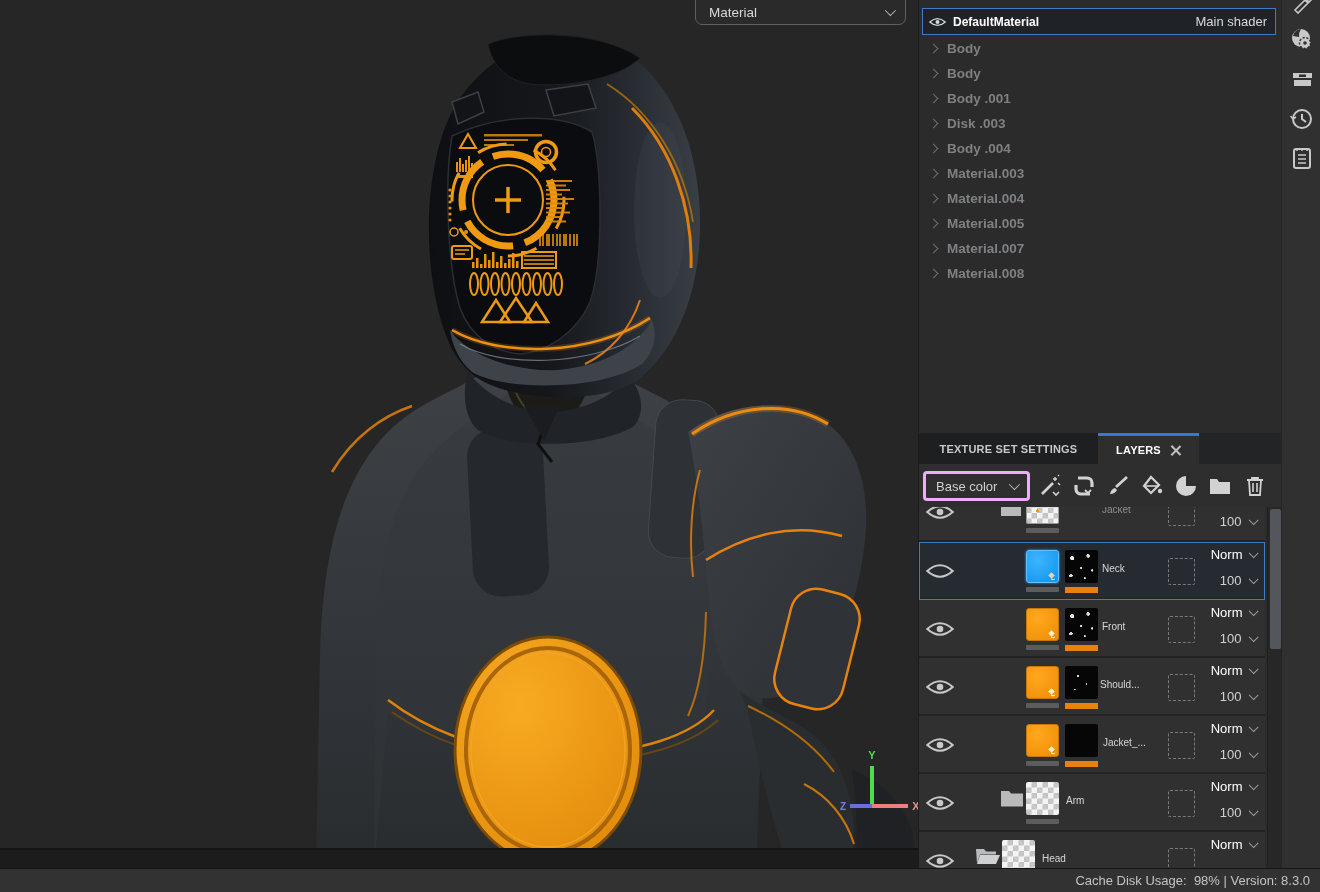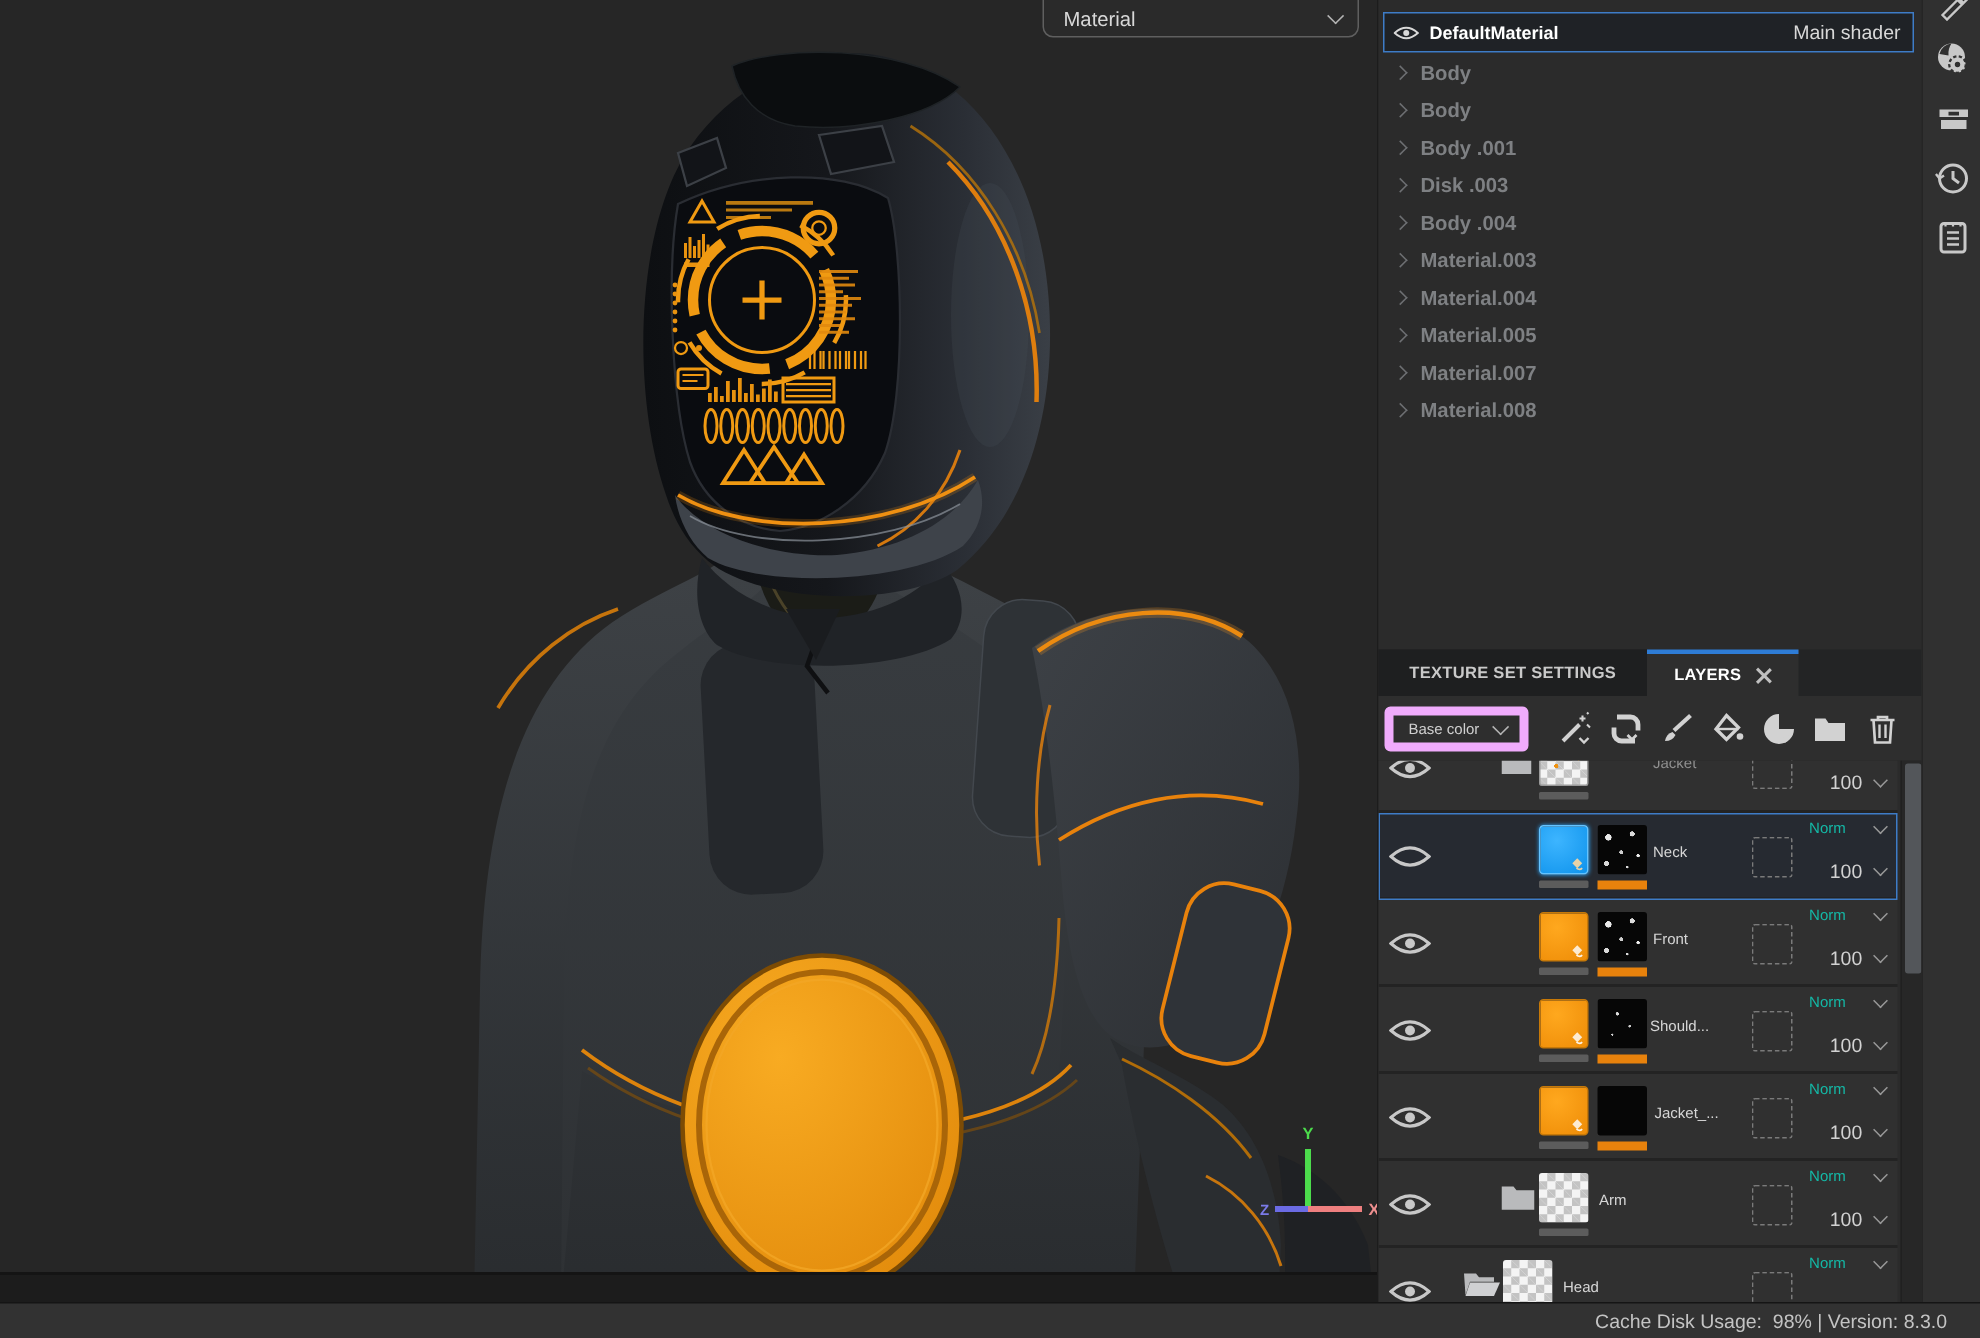--- a/index.html
+++ b/index.html
@@ -44,23 +44,23 @@
   .tab.active { width:101px; background:#2e2e2e; color:#ffffff; border-top:3px solid #2e7cd6; }
   .tab .close-x { position:relative; width:11px; height:11px; }
   .tab .close-x::before, .tab .close-x::after {
     content:""; position:absolute; left:5px; top:-1px; width:1.6px; height:13px; background:#c0c0c0;
   }
   .tab .close-x::before { transform:rotate(45deg); }
   .tab .close-x::after  { transform:rotate(-45deg); }
   
   .layers-toolbar { position:absolute; left:0; top:464px; width:363px; height:43px; background:#2e2e2e; display:flex; align-items:center; }
   .channel-combo {
-    position:absolute; left:4px; top:7px; width:96px; height:30px;
-    border:6px solid #f0abfc; border-radius:4px; background:#2e2e2e;
-    display:flex; align-items:center; padding:0 10px; color:#d0d0d0; font-size:10px;
+    position:absolute; left:4px; top:7px; width:107px; height:30px;
+    border:3px solid #f0abfc; border-radius:4px; background:#2e2e2e;
+    display:flex; align-items:center; padding:0 10px; color:#d0d0d0; font-size:13px;
   }
   .channel-combo .spacer { flex:1; }
   .tool-icon { position:absolute; top:9px; width:26px; height:26px; display:flex; align-items:center; justify-content:center; }
   
   .layers-list { position:absolute; left:0; top:507px; width:363px; height:361px; background:#2b2b2b; overflow:hidden; }
   .layer-row { position:relative; width:346px; height:58px; background:#303030; border-bottom:2px solid #232323; }
   .layer-row.partial { height:35px; overflow:hidden; }
   .layer-row.partial .row-inner { position:absolute; top:-24px; left:0; width:100%; height:58px; }
   .row-inner { position:absolute; inset:0; }
   .layer-row.selected { background:#262a31; outline:1.5px solid #3e7cc7; outline-offset:-1.5px; }
@@ -95,34 +95,34 @@
   }
   .checker-thumb.orange-speck { box-shadow:inset 0 0 0 1px #9a9a9a; }
   .checker-thumb.orange-speck::after { content:""; position:absolute; inset:0; background-image:
       radial-gradient(circle 3px at 20% 30%, #ef9211 45%, transparent 50%),
       radial-gradient(circle 3px at 55% 20%, #ef9211 45%, transparent 50%),
       radial-gradient(circle 2.5px at 80% 45%, #ef9211 45%, transparent 50%),
       radial-gradient(circle 3px at 35% 60%, #ef9211 45%, transparent 50%); }
   .layer-label { position:absolute; top:21px; color:#d6d6d6; font-size:10px; }
   .layer-label.dim { color:#8f8f8f; }
   .dotted-box { position:absolute; left:249px; top:16px; width:27px; height:27px; border:1.5px dashed #7a7a7a; border-radius:2px; }
-  .blend-line { position:absolute; right:10px; top:5px; display:flex; align-items:center; gap:18px; color:#14b8a6; font-size:10px; }
+  .blend-line { position:absolute; right:10px; top:5px; display:flex; align-items:center; gap:6px; color:#ffffff; font-size:13px; }
   .opacity-line { position:absolute; right:10px; top:31px; display:flex; align-items:center; gap:7px; color:#d2d2d2; font-size:13px; }
   .blend-line .chev, .opacity-line .chev { border-color:#9a9a9a; width:6.5px; height:6.5px; }
   .folder-glyph { position:absolute; top:16px; }
   .scrollbar { position:absolute; right:0; top:0; width:15px; height:361px; background:#272727; border-left:1px solid #202020; }
   .scroll-thumb { position:absolute; left:2px; top:2px; width:11px; height:140px; background:#53565a; border-radius:2px; }
   
   .side-toolbar { position:absolute; left:1281px; top:0; width:39px; height:868px; background:#303030; border-left:1px solid #252525; }
   .side-icon { position:absolute; left:7px; width:26px; height:26px; display:flex; align-items:center; justify-content:center; }
   
   .status-bar {
     position:absolute; left:0; top:868px; width:1320px; height:24px; background:#323232;
     border-top:1px solid #151515; display:flex; align-items:center; justify-content:flex-end;
-    padding-right:22px; color:#c4c4c4; font-size:13px; white-space:pre;
+    padding-right:10px; color:#c4c4c4; font-size:13px; white-space:pre;
   }
 </style>
 </head>
 <body>
 
 <div class="app">
 
   <div class="viewport">
     <svg class="scene" width="918" height="868" viewBox="0 0 918 868">
       <defs>

